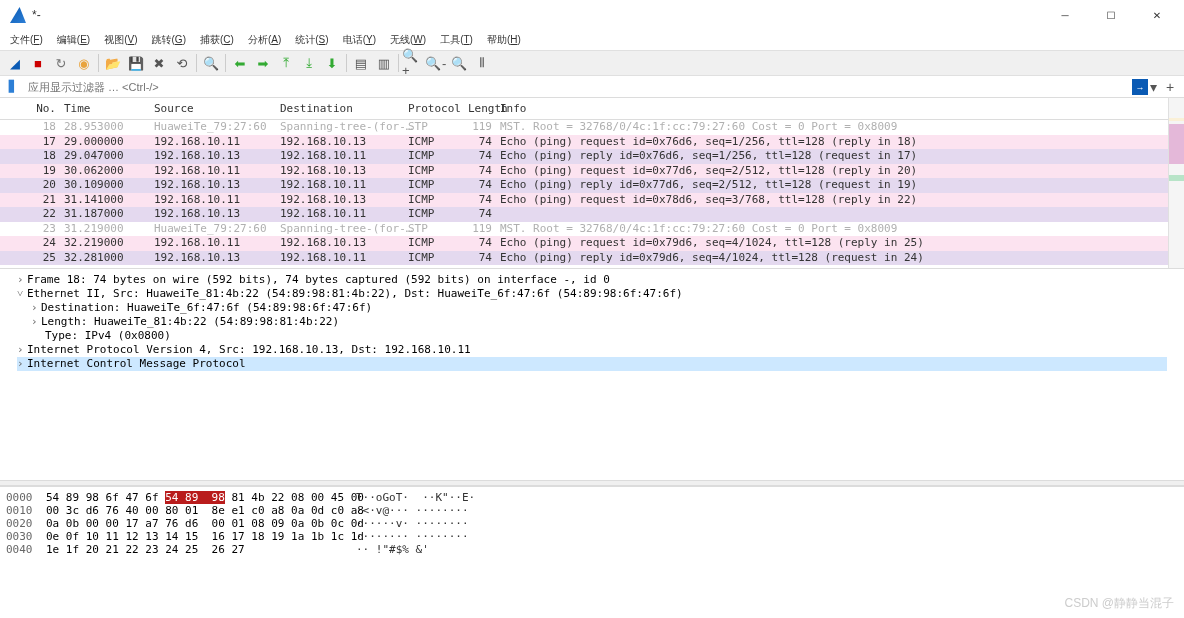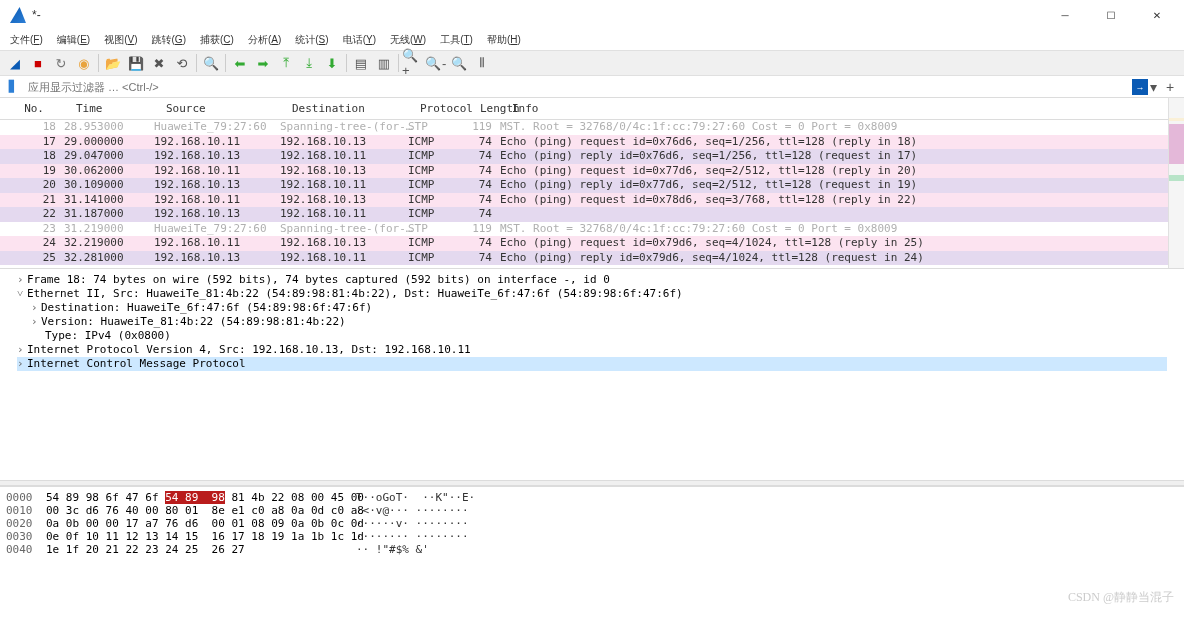--- a/index.html
+++ b/index.html
@@ -18,21 +18,21 @@
 .tb-sep{width:1px;height:18px;background:#ccc;margin:0 2px}
 .filterbar{height:22px;display:flex;align-items:center;background:#fff;border-bottom:1px solid #dcdcdc}
 .filter-icon{width:18px;height:18px;margin:0 4px;display:flex;align-items:center;justify-content:center;color:#2d7fd6}
 .filter-input{flex:1;border:none;outline:none;font-size:11px;padding:2px;color:#666}
 .filter-right{display:flex;align-items:center;gap:2px;padding-right:4px}
 .filter-arrow{width:16px;height:16px;background:#0a5ab4;color:#fff;display:flex;align-items:center;justify-content:center;font-size:9px}
 .plus-btn{width:14px;font-size:14px;color:#555}
 .pane{font-family:Consolas,monospace;font-size:11px}
 .packet-list{height:170px;overflow-y:auto;position:relative}
 .plist-header{display:flex;background:#fff;border-bottom:1px solid #dcdcdc;position:sticky;top:0;font-family:Consolas,monospace;font-size:11px;color:#333;padding:2px 0}
-.plist-header>div{padding:2px 16px}
+.plist-header>div{padding:2px 4px}
 .col-no{width:60px;text-align:right;padding-right:8px}
 .col-time{width:90px}
 .col-src{width:126px}
 .col-dst{width:128px}
 .col-proto{width:60px}
 .col-len{width:32px;text-align:right}
 .col-info{flex:1}
 .prow{display:flex;padding:0;font-family:Consolas,monospace;font-size:11px;line-height:14.5px;white-space:nowrap}
 .prow>div{padding:0 4px}
 .row-grey{color:#b0b0b0;background:#fff}
@@ -46,21 +46,21 @@
 .tree-indent2{padding-left:28px}
 .tree-sel{background:#cde8ff}
 .hex-pane{height:180px;overflow-y:auto;border-top:1px solid #dcdcdc;background:#fff;padding:4px 6px;font-family:Consolas,monospace;font-size:11px;line-height:13px;white-space:pre}
 .hex-row{display:flex}
 .hex-off{width:40px;color:#666}
 .hex-bytes{width:310px}
 .hex-ascii{color:#333}
 .hl{background:#b91c1c;color:#fff}
 .minimap{position:absolute;right:0;top:0;width:16px;height:100%;background:#f5f5f5;border-left:1px solid #e0e0e0}
 .minimap-stripe{position:absolute;left:0;width:100%}
-.watermark{position:fixed;bottom:12px;right:10px;color:#ccc;font-size:12px;font-family:Liberation Serif, serif}
+.watermark{position:fixed;bottom:6px;right:10px;color:#ccc;font-size:12px;font-family:Liberation Sans, sans-serif}
 .split{height:6px;background:#f0f0f0;border-top:1px solid #dcdcdc;border-bottom:1px solid #dcdcdc;cursor:row-resize}
 </style>
 </head>
 <body>
 
 <div class="titlebar">
   <div class="titlebar-left">
     <div class="titlebar-icon"></div>
     <span class="titlebar-title">*-</span>
   </div>
@@ -228,21 +228,21 @@
     <div class="minimap-stripe" style="top:12%;height:3px;background:#faf0d7"></div>
     <div class="minimap-stripe" style="top:15%;height:40px;background:#e4b8d9"></div>
     <div class="minimap-stripe" style="top:45%;height:6px;background:#b8e4c8"></div>
   </div>
 </div>
 
 <div class="details-pane">
   <div class="tree-row"><span class="tree-caret">›</span><span>Frame 18: 74 bytes on wire (592 bits), 74 bytes captured (592 bits) on interface -, id 0</span></div>
   <div class="tree-row"><span class="tree-caret">˅</span><span>Ethernet II, Src: HuaweiTe_81:4b:22 (54:89:98:81:4b:22), Dst: HuaweiTe_6f:47:6f (54:89:98:6f:47:6f)</span></div>
   <div class="tree-row tree-indent1"><span class="tree-caret">›</span><span>Destination: HuaweiTe_6f:47:6f (54:89:98:6f:47:6f)</span></div>
-  <div class="tree-row tree-indent1"><span class="tree-caret">›</span><span>Version: HuaweiTe_81:4b:22 (54:89:98:81:4b:22)</span></div>
+  <div class="tree-row tree-indent1"><span class="tree-caret">›</span><span>Length: HuaweiTe_81:4b:22 (54:89:98:81:4b:22)</span></div>
   <div class="tree-row tree-indent2"><span>Type: IPv4 (0x0800)</span></div>
   <div class="tree-row"><span class="tree-caret">›</span><span>Internet Protocol Version 4, Src: 192.168.10.13, Dst: 192.168.10.11</span></div>
   <div class="tree-row tree-sel"><span class="tree-caret">›</span><span>Internet Control Message Protocol</span></div>
 </div>
 
 <div class="split"></div>
 
 <div class="hex-pane" id="hexbody"><div class="hex-row"><span class="hex-off">0000</span><span class="hex-bytes">54 89 98 6f 47 6f <span class="hl">54 89  98</span> 81 4b 22 08 00 45 00</span><span class="hex-ascii">T··oGoT·  ··K"··E·</span></div><div class="hex-row"><span class="hex-off">0010</span><span class="hex-bytes">00 3c d6 76 40 00 80 01  8e e1 c0 a8 0a 0d c0 a8</span><span class="hex-ascii">·&lt;·v@··· ········</span></div><div class="hex-row"><span class="hex-off">0020</span><span class="hex-bytes">0a 0b 00 00 17 a7 76 d6  00 01 08 09 0a 0b 0c 0d</span><span class="hex-ascii">······v· ········</span></div><div class="hex-row"><span class="hex-off">0030</span><span class="hex-bytes">0e 0f 10 11 12 13 14 15  16 17 18 19 1a 1b 1c 1d</span><span class="hex-ascii">········ ········</span></div><div class="hex-row"><span class="hex-off">0040</span><span class="hex-bytes">1e 1f 20 21 22 23 24 25  26 27</span><span class="hex-ascii">·· !"#$% &amp;'</span></div></div>
 
 <div class="watermark">CSDN @静静当混子</div>

